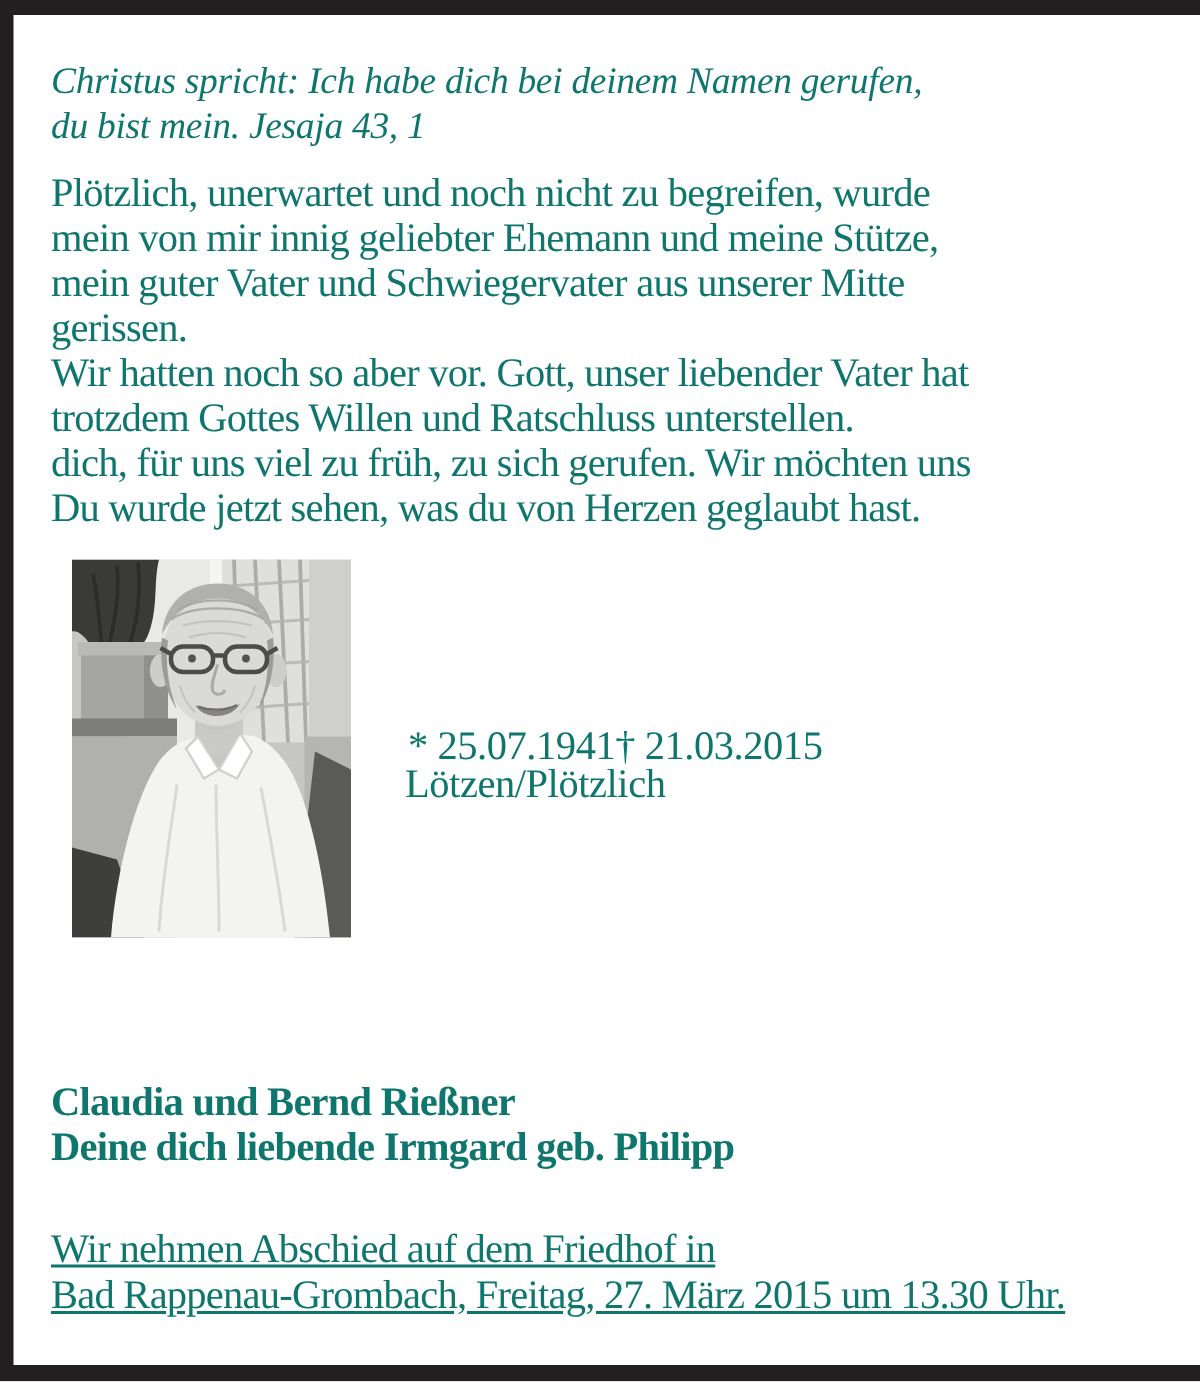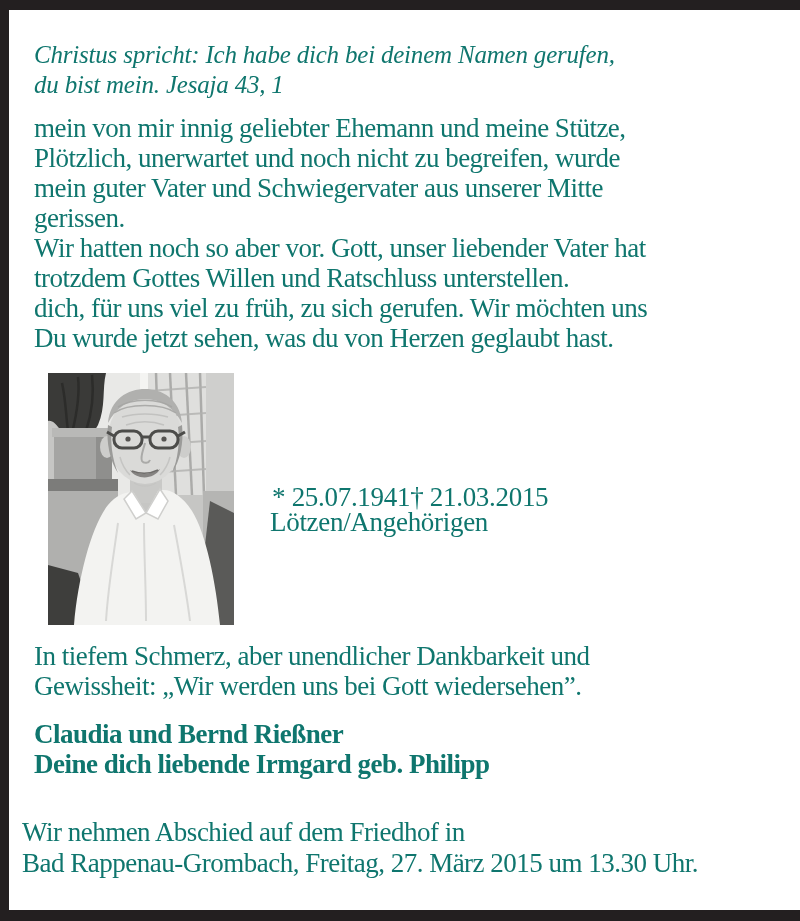--- a/index.html
+++ b/index.html
@@ -69,39 +69,40 @@
     letter-spacing: -0.5px;
   }
   .mourners {
     left: 34px; top: 719px;
     font-size: 27px;
     line-height: 30px;
     font-weight: bold;
     letter-spacing: -0.5px;
   }
   .funeral {
-    left: 22px; top: 817px;
+    left: 34px; top: 817px;
     font-size: 27px;
     line-height: 30.5px;
     letter-spacing: -0.5px;
+    text-decoration: underline;
   }
 </style>
 </head>
 <body>
 
 <div class="page" style="color: #0f766e; padding-left: 30px;">
 
   <div class="abs quote">
     <div>Christus spricht: Ich habe dich bei deinem Namen gerufen,</div>
     <div>du bist mein. Jesaja 43, 1</div>
   </div>
 
   <div class="abs bodytext">
+    <div>Plötzlich, unerwartet und noch nicht zu begreifen, wurde</div>
     <div>mein von mir innig geliebter Ehemann und meine Stütze,</div>
-    <div>Plötzlich, unerwartet und noch nicht zu begreifen, wurde</div>
     <div>mein guter Vater und Schwiegervater aus unserer Mitte</div>
     <div>gerissen.</div>
     <div>Wir hatten noch so aber vor. Gott, unser liebender Vater hat</div>
     <div>trotzdem Gottes Willen und Ratschluss unterstellen.</div>
     <div>dich, für uns viel zu früh, zu sich gerufen. Wir möchten uns</div>
     <div>Du wurde jetzt sehen, was du von Herzen geglaubt hast.</div>
   </div>
 
   <div class="abs photo">
     <svg viewBox="0 0 186 252" xmlns="http://www.w3.org/2000/svg">
@@ -197,26 +198,22 @@
       <path d="M122,84 C120,92 116,98 112,102" stroke="#c5c5c3" stroke-width="1.5" fill="none"></path>
     </svg>
   </div>
 
 
   <div class="abs dates">
     <span>* 25.07.1941</span>
     <span>† 21.03.2015</span>
   </div>
 
-  <div class="abs birthplace">Lötzen/Angehörigen</div>
-
-  <div class="abs condolence">
-    <div>In tiefem Schmerz, aber unendlicher Dankbarkeit und</div>
-    <div>Gewissheit: „Wir werden uns bei Gott wiedersehen”.</div>
-  </div>
+  <div class="abs birthplace">Lötzen/Plötzlich</div>
+
 
   <div class="abs mourners">
     <div>Claudia und Bernd Rießner</div>
     <div>Deine dich liebende Irmgard geb. Philipp</div>
   </div>
 
   <div class="abs funeral">
     <div>Wir nehmen Abschied auf dem Friedhof in</div>
     <div>Bad Rappenau-Grombach, Freitag, 27. März 2015 um 13.30 Uhr.</div>
   </div>

